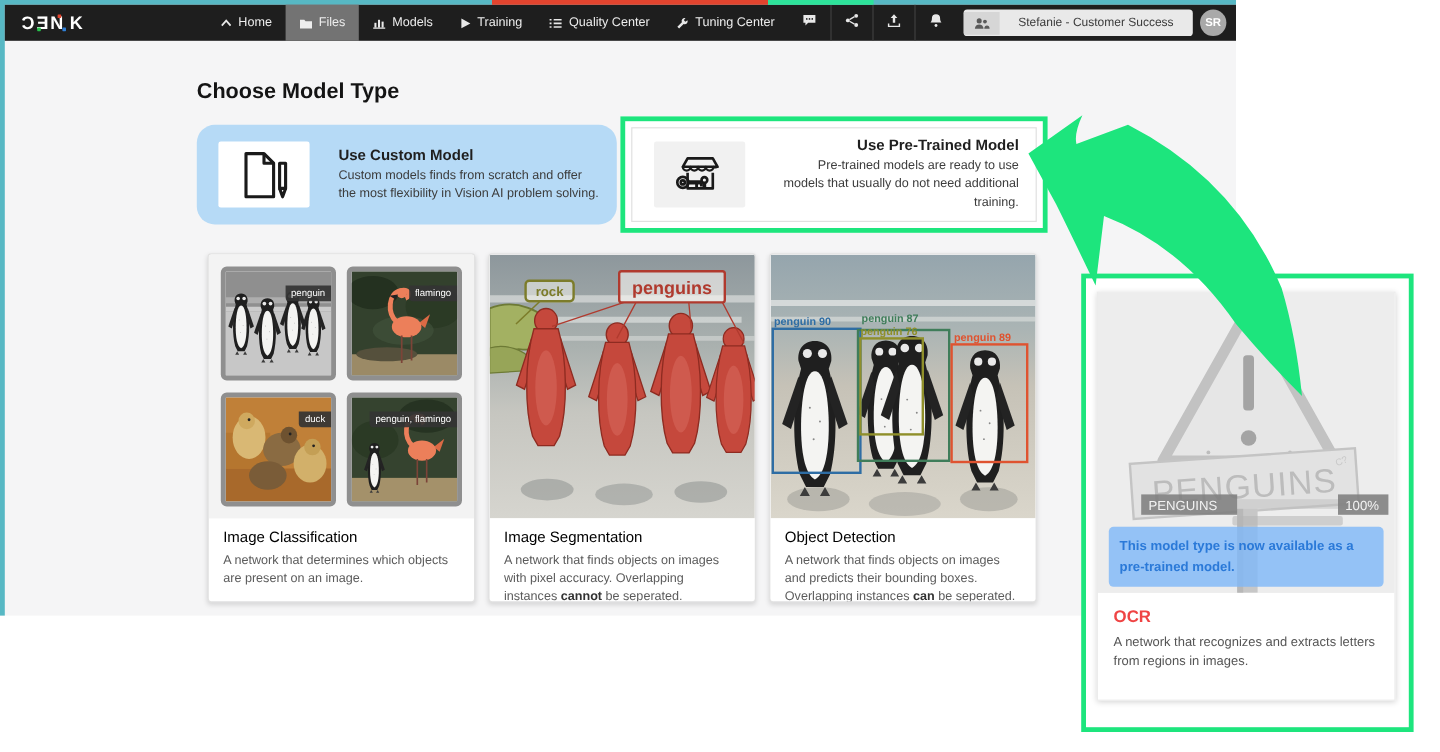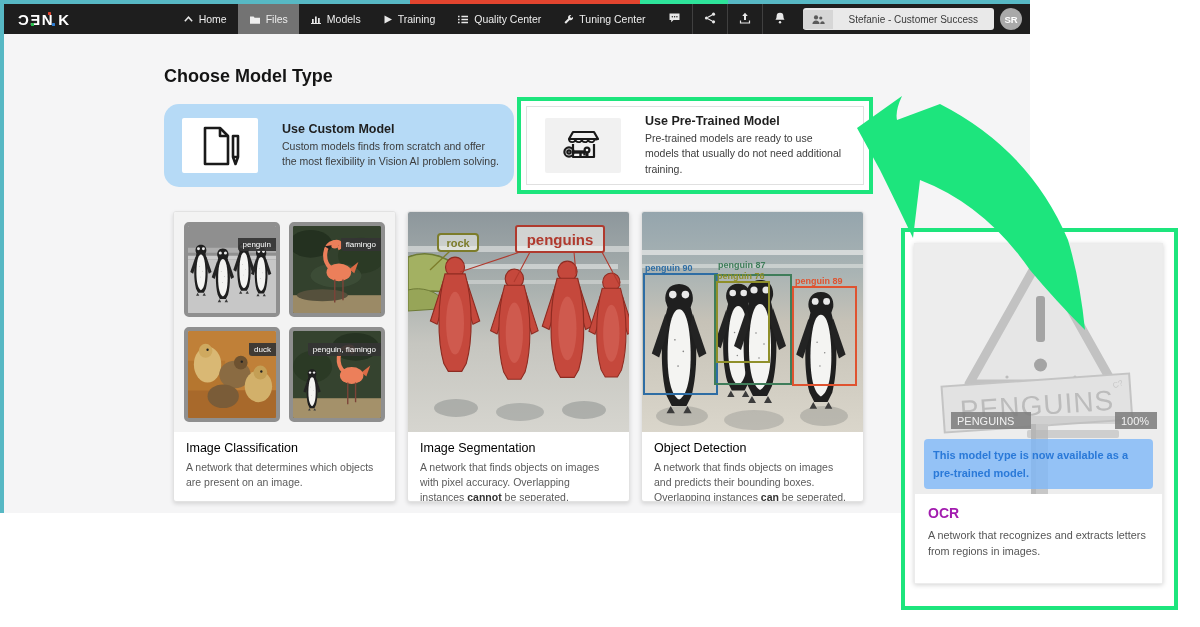--- a/index.html
+++ b/index.html
@@ -37,21 +37,21 @@
   .heading{position:absolute;left:160px;top:62px;font-size:18px;font-weight:bold;color:#141414;}
   .custom-card{position:absolute;left:160px;top:100px;width:350px;height:83px;background:#b6daf6;border-radius:15px;
                display:flex;align-items:center;box-sizing:border-box;cursor:pointer;}
   .icon-box{width:76px;height:55px;background:#fff;margin-left:18px;flex:none;border-radius:2px;
             display:flex;align-items:center;justify-content:center;}
   .icon-box.gray{background:#f1f1f1;}
   .tc-text{margin-left:24px;padding-right:14px;}
   .tc-title{font-size:12.5px;font-weight:bold;color:#1f1f1f;margin-bottom:3px;}
   .tc-desc{font-size:10.5px;color:#3c3c3c;line-height:1.45;max-width:236px;}
   .pretrained-wrap{position:absolute;left:513px;top:93px;width:356px;height:97px;border:4px solid #1de57d;
-                   background:#fff;box-sizing:border-box;padding:5px;}
+                   background:#fff;box-sizing:border-box;padding:5px;text-align:right;}
   .pretrained-card{height:100%;background:#fff;border:1px solid #e0e0e0;display:flex;align-items:center;
                    box-sizing:border-box;cursor:pointer;}
 
   
   .cards-row{position:absolute;left:169px;top:207px;display:flex;gap:11px;}
   .mcard{width:223px;height:291px;background:#fff;border:1px solid #e2e2e2;border-radius:3px;
          box-shadow:0 2px 4px rgba(0,0,0,.13);overflow:hidden;box-sizing:border-box;cursor:pointer;}
   .mimg{height:220px;position:relative;overflow:hidden;}
   .mimg svg{display:block;}
   .mtxt{padding:9px 12px 0 12px;}
@@ -67,21 +67,21 @@
   
   .ocr-wrap{position:absolute;left:901px;top:228px;width:277px;height:382px;border:4px solid #1de57d;
             background:#fff;box-sizing:border-box;z-index:10;}
   .ocr-card{margin:11px 9px;width:249px;height:341px;background:#fff;border:1px solid #ececec;
             box-shadow:0 1px 5px rgba(0,0,0,.18);box-sizing:border-box;overflow:hidden;cursor:pointer;}
   .ocr-img{height:250px;background:#ededed;position:relative;}
   .ocr-banner{position:absolute;left:9px;right:9px;top:195px;height:50px;background:rgba(128,184,248,.82);
               border-radius:4px;padding:7px 9px;box-sizing:border-box;color:#2a79d8;font-weight:bold;
               font-size:11px;line-height:1.65;}
   .ocr-txt{padding:11px 13px;}
-  .ocr-title{font-size:14px;font-weight:bold;color:#a21caf;margin-bottom:6px;}
+  .ocr-title{font-size:14px;font-weight:bold;color:#ef4444;margin-bottom:6px;}
   .ocr-desc{font-size:10.8px;color:#555;line-height:1.5;}
 
   
   .arrow{position:absolute;left:838px;top:55px;z-index:50;pointer-events:none;}
 
   svg text{font-family:"Liberation Sans",sans-serif;}
 </style>
 </head>
 <body>
 

